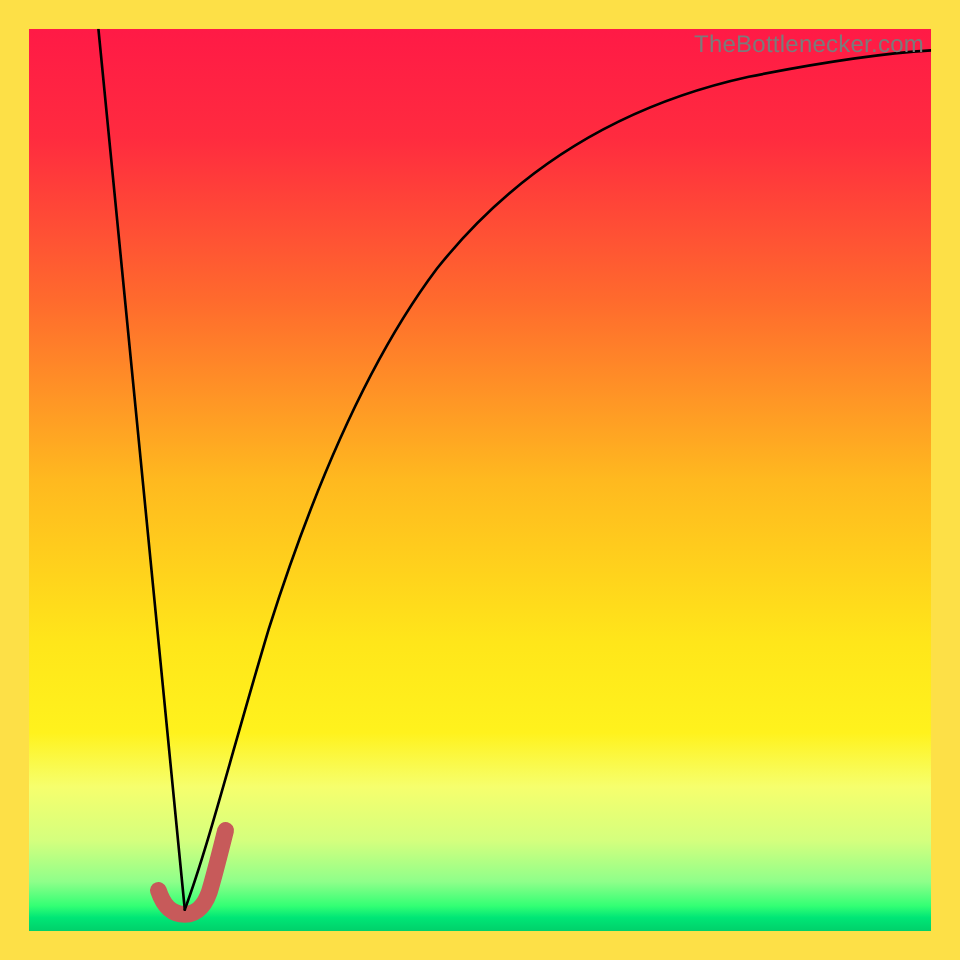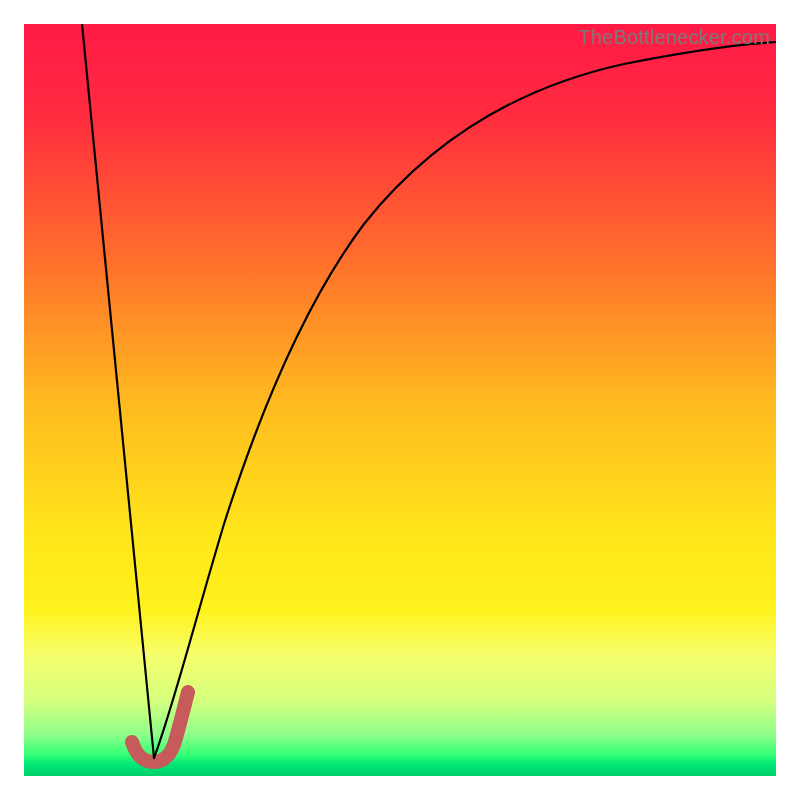--- a/index.html
+++ b/index.html
@@ -9,21 +9,21 @@
     height: 800px;
     background: #000;
     overflow: hidden;
   }
   .frame {
     position: absolute;
     left: 0;
     top: 0;
     width: 800px;
     height: 800px;
-    background: #ffffff;
+    background: #fde047;
     text-decoration: underline;
   }
   .plot {
     position: absolute;
     left: 24px;
     top: 24px;
     width: 752px;
     height: 752px;
     overflow: hidden;
   }

